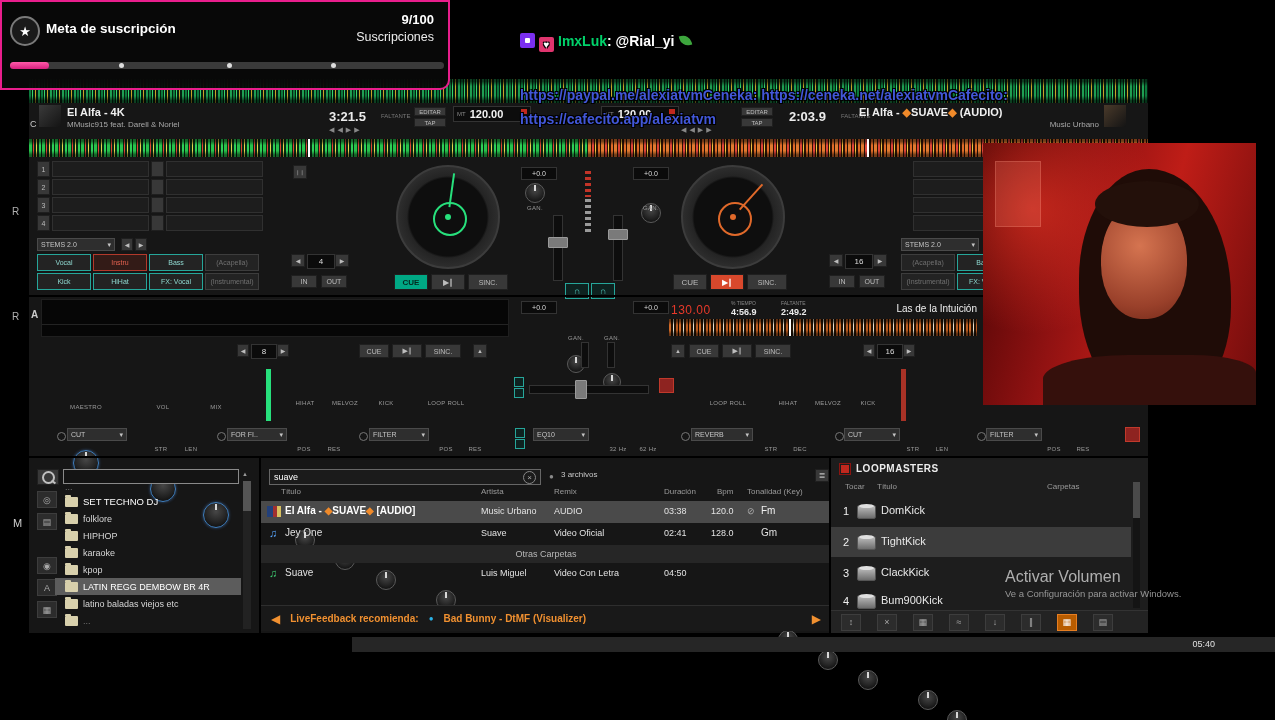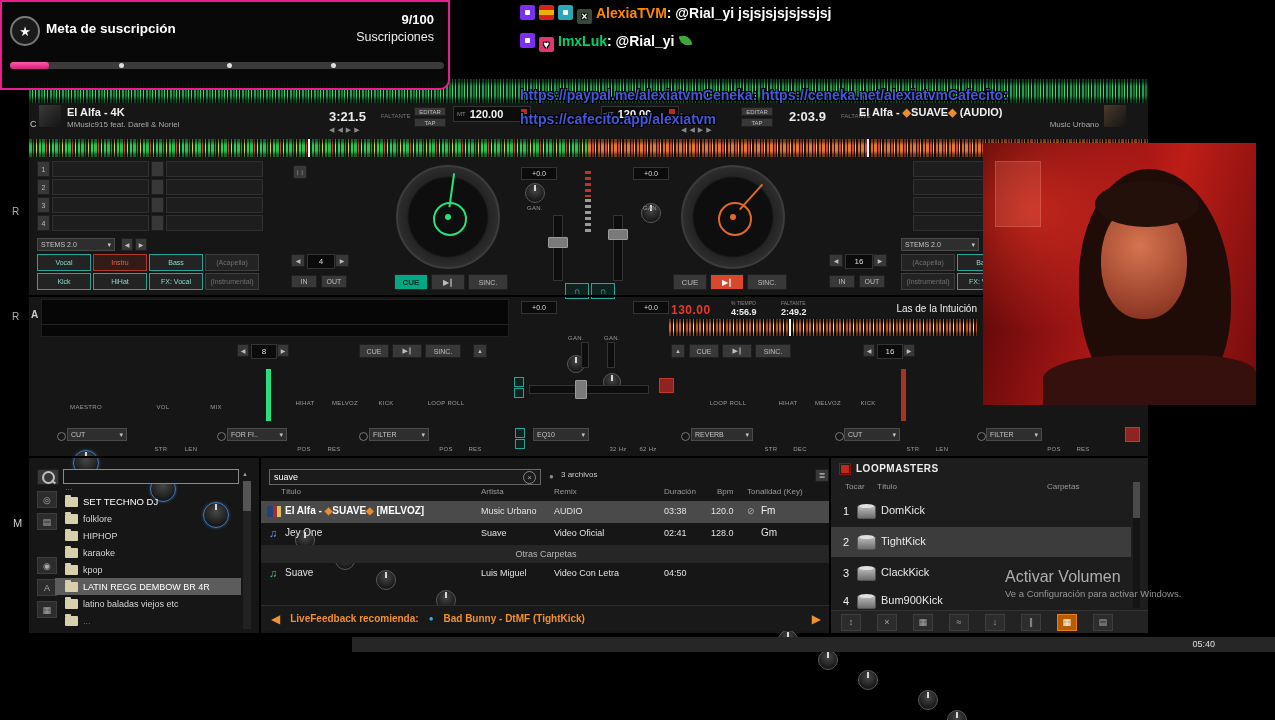--- a/index.html
+++ b/index.html
@@ -212,21 +212,21 @@
     <div class="w" style="left:2px;top:230px;font-size:10px;font-weight:bold;color:#cccccc">A</div>
     <div class="w" style="left:12px;top:220px;width:466px;height:36px;background:#060606;border:1px solid #1f1f1f">
         <div style="position:absolute;left:0;top:24px;width:100%;height:1px;background:#232323"></div>
       </div>
     <div class="digital" style="left:492px;top:222px;width:34px;height:11px">+0.0</div>
     <div class="digital" style="left:604px;top:222px;width:34px;height:11px">+0.0</div>
     <div class="w knob" style="left:538px;top:236px;width:18px;height:18px"></div>
     <div class="klabel" style="left:534px;top:256px;width:26px">GAN.</div>
     <div class="w knob" style="left:574px;top:236px;width:18px;height:18px"></div>
     <div class="klabel" style="left:570px;top:256px;width:26px">GAN.</div>
-    <div class="w" style="left:642px;top:224px;font-size:12px;font-weight:bold;color:#e8392a;letter-spacing:.5px">130.00</div>
+    <div class="w" style="left:642px;top:224px;font-size:12px;font-weight:normal;color:#e8392a;letter-spacing:.5px">130.00</div>
     <div class="w" style="left:702px;top:221px;font-size:5px;color:#888">% TIEMPO</div>
     <div class="w" style="left:752px;top:221px;font-size:5px;color:#888">FALTANTE</div>
     <div class="w" style="left:702px;top:228px;font-size:9px;font-weight:bold;color:#ececec">4:56.9</div>
     <div class="w" style="left:752px;top:228px;font-size:9px;font-weight:bold;color:#ececec">2:49.2</div>
     <div class="w" style="left:820px;top:224px;width:128px;text-align:right;font-size:10px;color:#f0f0f0;white-space:nowrap;overflow:hidden">Las de la Intuición</div>
     <div class="w" style="left:640px;top:240px;width:308px;height:17px;background:linear-gradient(180deg,rgba(0,0,0,.5) 0 12%,transparent 35% 65%,rgba(0,0,0,.5) 88% 100%),repeating-linear-gradient(90deg,#d06a28 0 2px,#201003 2px 4px,#e8e0d0 4px 5px,#201003 5px 7px,#b85a20 7px 9px,#170b02 9px 10px)"></div>
     <div class="w" style="left:760px;top:240px;width:2px;height:17px;background:#fff"></div>
 
     <div class="w btn" style="left:208px;top:265px;width:12px;height:13px;font-size:6px">◀</div>
     <div class="digital" style="left:222px;top:265px;width:24px;height:13px;font-size:8px">8</div>
@@ -404,21 +404,21 @@
     <div class="hdr" style="left:252px;top:408px">Título</div>
     <div class="hdr" style="left:452px;top:408px">Artista</div>
     <div class="hdr" style="left:525px;top:408px">Remix</div>
     <div class="hdr" style="left:635px;top:408px">Duración</div>
     <div class="hdr" style="left:688px;top:408px">Bpm</div>
     <div class="hdr" style="left:718px;top:408px">Tonalidad (Key)</div>
 
     <div class="w" style="left:232px;top:422px;width:570px;height:22px;background:#4a4a4a">
       <span class="w" style="left:6px;top:5px;width:14px;height:11px;background:linear-gradient(90deg,#23407a 0 40%,#a03030 40% 70%,#d8c060 70%)"></span>
       <span class="cellt" style="left:24px;top:4px;font-size:10px;color:#fff;font-weight:bold">
-        <span>El Alfa -  </span><span style="color:#f08a2a">◆</span><span>SUAVE</span><span style="color:#f08a2a">◆</span><span>  [MELVOZ]</span>
+        <span>El Alfa -  </span><span style="color:#f08a2a">◆</span><span>SUAVE</span><span style="color:#f08a2a">◆</span><span>  [AUDIO]</span>
       </span>
       <span class="cellt" style="left:220px;top:5px">Music Urbano</span>
       <span class="cellt" style="left:293px;top:5px">AUDIO</span>
       <span class="cellt" style="left:403px;top:5px">03:38</span>
       <span class="cellt" style="left:450px;top:5px">120.0</span>
       <span class="cellt" style="left:486px;top:5px;color:#aaa">⊘</span>
       <span class="cellt" style="left:500px;top:4px;font-size:10px;color:#f0f0f0">Fm</span>
     </div>
     <div class="w" style="left:232px;top:444px;width:570px;height:22px">
       <span class="cellt" style="left:8px;top:4px;color:#58a6ff;font-size:11px">♫</span>
@@ -435,21 +435,21 @@
       <span class="cellt" style="left:24px;top:4px;font-size:10px;color:#e0e0e0">Suave</span>
       <span class="cellt" style="left:220px;top:5px">Luis Miguel</span>
       <span class="cellt" style="left:293px;top:5px">Video Con Letra</span>
       <span class="cellt" style="left:403px;top:5px">04:50</span>
     </div>
 
     <div class="w" style="left:232px;top:526px;width:570px;height:26px;background:#191919;border-top:1px solid #2e2e2e;display:flex;align-items:center;gap:10px;padding:0 10px;box-sizing:border-box">
       <span style="color:#f09030;font-size:12px">◀</span>
       <span style="color:#f09030;font-size:10px;font-weight:bold">LiveFeedback recomienda:</span>
       <span style="color:#2ab3e8;font-size:8px">●</span>
-      <span style="color:#f09030;font-size:10px;font-weight:bold">Bad Bunny - DtMF (TightKick)</span>
+      <span style="color:#f09030;font-size:10px;font-weight:bold">Bad Bunny - DtMF (Visualizer)</span>
       <span style="margin-left:auto;color:#f09030;font-size:12px">▶</span>
     </div>
 
     <div class="w" style="left:800px;top:379px;width:2px;height:175px;background:#000"></div>
 
     <div class="w" style="left:802px;top:379px;width:317px;height:175px;background:#1d1d1d;overflow:hidden">
       <div class="w" style="left:8px;top:5px;width:12px;height:12px;background:linear-gradient(#c0281e,#c0281e),#fff;border:1px solid #8a1410;box-sizing:border-box;background-clip:content-box;padding:1px"></div>
       <div class="w" style="left:25px;top:5px;font-size:10px;font-weight:bold;color:#ececec;letter-spacing:.5px">LOOPMASTERS</div>
       <div class="hdr" style="left:14px;top:24px">Tocar</div>
       <div class="hdr" style="left:46px;top:24px">Título</div>
@@ -498,23 +498,20 @@
     <div class="w" style="right:14px;top:10px;font-size:13px;font-weight:bold;color:#fff">9/100</div>
     <div class="w" style="right:14px;top:28px;font-size:12.5px;color:#ececec">Suscripciones</div>
     <div class="w" style="left:8px;top:60px;width:434px;height:7px;background:#3a3a3a;border-radius:4px">
       <div style="position: absolute; left: 0px; top: 0px; height: 7px; background: linear-gradient(rgb(255, 90, 168), rgb(214, 31, 127)); border-radius: 4px; width: 9%;"></div>
       <i style="position:absolute;left:25%;top:1px;width:5px;height:5px;background:#ddd;border-radius:50%"></i>
       <i style="position:absolute;left:50%;top:1px;width:5px;height:5px;background:#ddd;border-radius:50%"></i>
       <i style="position:absolute;left:74%;top:1px;width:5px;height:5px;background:#ddd;border-radius:50%"></i>
     </div>
   </div>
 
-  <div class="chatline" style="left:520px;top:5px">
-    <span class="badge dot" style="background:#7b2ff0"></span><span class="badge" style="background:linear-gradient(180deg,#d42222 0 35%,#f0b000 35% 65%,#d42222 65%)"></span><span class="badge dot" style="background:#2aa7b8"></span><span class="badge" style="background:#3a4a3a">×</span><span style="color:#ff8a00">AlexiaTVM</span><span>: @Rial_yi jsjsjsjsjsjssjsj</span>
-  </div>
   <div class="chatline" style="left:520px;top:33px">
     <span class="badge dot" style="background:#7b2ff0"></span><span class="badge" style="background:#e0356e">♥</span><span style="color:#00d26a">ImxLuk</span><span>: @Rial_yi</span><span class="leaf"></span>
   </div>
   <div class="chatline" style="left:520px;top:87px;color:#4257d8">https://paypal.me/alexiatvmCeneka: https://ceneka.net/alexiatvmCafecito:</div>
   <div class="chatline" style="left:520px;top:111px;color:#4257d8">https://cafecito.app/alexiatvm</div>
 
   <div class="w" style="left:983px;top:143px;width:273px;height:262px;overflow:hidden;background:radial-gradient(circle at 18% 25%,rgba(255,60,40,.55),transparent 42%),linear-gradient(105deg,#4a0404 0%,#911212 35%,#bf1d17 60%,#6f0c0c 100%);z-index:3">
     <div class="w" style="left:12px;top:18px;width:44px;height:64px;background:rgba(255,130,110,.22);border:1px solid rgba(255,160,140,.25)"></div>
     <div class="w" style="left:96px;top:26px;width:152px;height:238px;background:#1f0c07;border-radius:46% 54% 42% 48%"></div>
     <div class="w" style="left:118px;top:58px;width:86px;height:118px;background:radial-gradient(circle at 45% 38%,#d57450,#99402a 70%,#702818);border-radius:50% 50% 46% 46%"></div>

